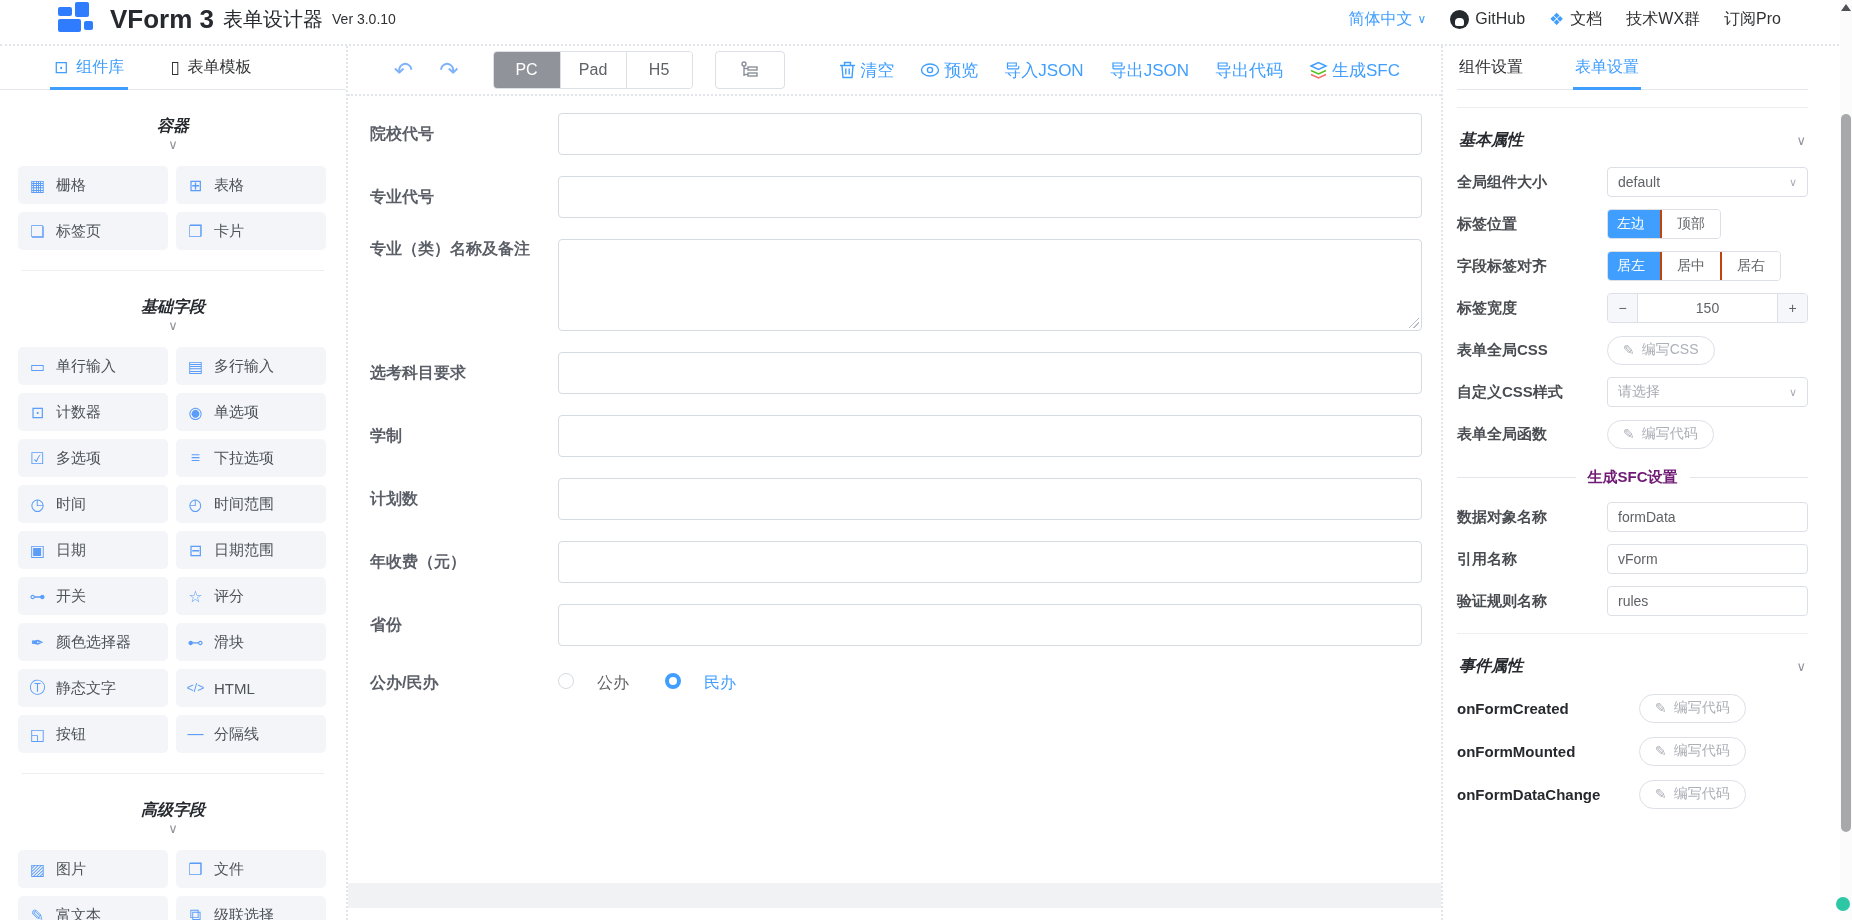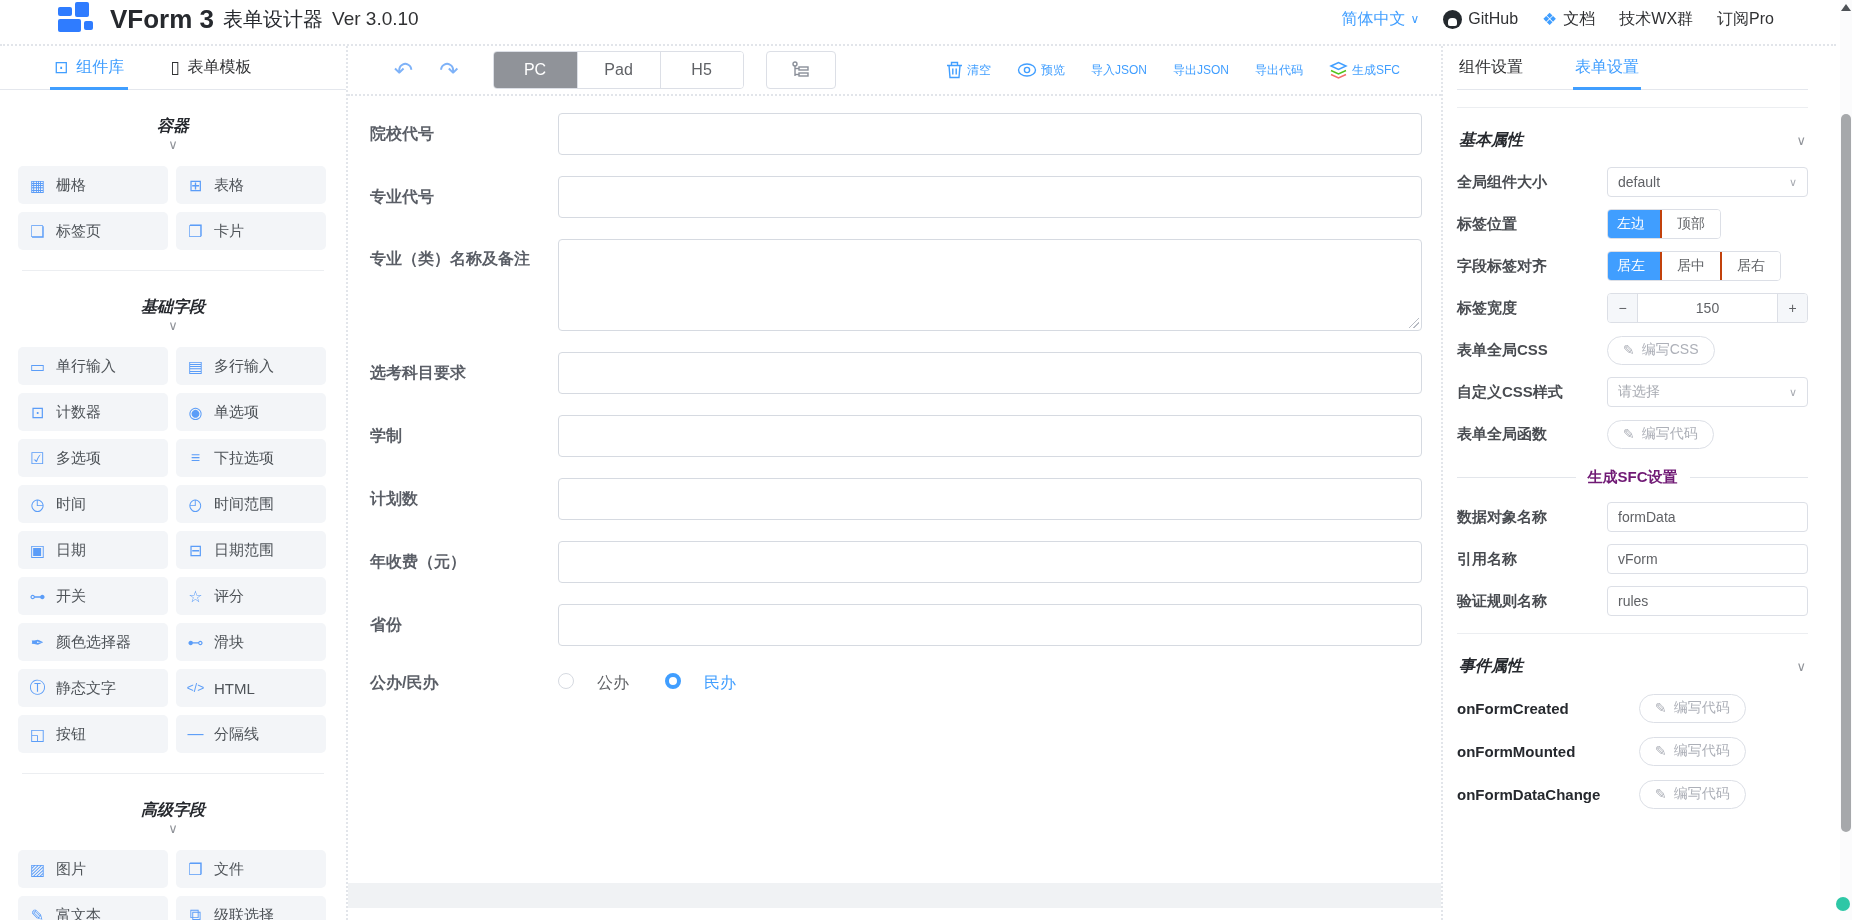--- a/index.html
+++ b/index.html
@@ -2,31 +2,31 @@
 <html><head>
 <meta charset="utf-8">
 <style>
   * { box-sizing: border-box; margin: 0; padding: 0; }
   html,body { width:1852px; height:920px; }
   body {
     font-family: "Liberation Sans", "DejaVu Sans", sans-serif;
     background:#fff; color:#303133; overflow:hidden; position:relative;
   }
   
-  .header { position:absolute; top:0; left:0; right:16px; height:46px;
+  .header { position:absolute; top:0; left:0; right:9px; height:46px;
     border-bottom:2px dotted #e2e5ea; display:flex; align-items:center; padding:0 62px 6px 58px; }
   .logo { position:relative; width:38px; height:34px; margin-right:14px; flex:0 0 auto; }
   .logo i { position:absolute; background:#2f7cff; border-radius:2px; }
   .logo .b1 { left:0; top:5px; width:14px; height:9px; }
   .logo .b2 { left:17px; top:0; width:14px; height:15px; }
   .logo .b3 { left:0; top:17px; width:23px; height:13px; }
   .logo .b4 { left:26px; top:19px; width:9px; height:9px; }
   .title-main { font-size:26px; font-weight:bold; color:#26292e; }
   .title-sub { font-size:20px; margin-left:9px; color:#26292e; }
-  .title-ver { font-size:19px; margin-left:9px; color:#303133; }
+  .title-ver { font-size:14px; margin-left:9px; color:#303133; }
   .header-right { margin-left:auto; display:flex; align-items:center; gap:24px; font-size:16px; color:#303133; }
   .lang { color:#409eff; display:flex; align-items:center; gap:5px; cursor:pointer; }
   .lang .caret { font-size:12px; }
   .hlink { display:flex; align-items:center; gap:6px; cursor:pointer; }
   .github-circle { width:19px; height:19px; border-radius:50%; background:#24292e; display:inline-block; position:relative; }
   .github-circle::after { content:""; position:absolute; left:5px; top:8px; width:9px; height:8px; background:#fff; border-radius:4px 4px 2px 2px; }
   .docs-glyph { color:#409eff; font-size:17px; }
   
   .sidebar { position:absolute; top:46px; left:0; width:348px; bottom:0;
     border-right:2px dotted #e2e5ea; background:#fff; }
@@ -44,37 +44,37 @@
     display:flex; align-items:center; gap:9px; padding:0 10px; font-size:15px; color:#4e5358; cursor:grab; }
   .w-icon { color:#5b9df8; font-size:16px; width:19px; text-align:center; flex:0 0 auto; }
   .sec-sep { border-top:1px solid #eceef1; margin:20px 4px 0; }
   
   .center { position:absolute; left:348px; top:46px; width:1093px; bottom:0; background:#fff; }
   .toolbar { height:50px; display:flex; align-items:center; padding:0 41px 0 46px;
     border-bottom:2px dotted #e2e5ea; }
   .undo-redo { display:flex; gap:26px; color:#7eb2f8; font-size:23px; }
   .undo-redo span { cursor:pointer; line-height:1; }
   .device-group { display:flex; height:38px; border:1px solid #dcdfe6; border-radius:4px; overflow:hidden; margin-left:34px; }
-  .device { width:83px; display:flex; align-items:center; justify-content:center;
+  .device { width:66px; display:flex; align-items:center; justify-content:center;
     font-size:16px; color:#606266; background:#fff; border-left:1px solid #dcdfe6; cursor:pointer; }
   .device:first-child { border-left:none; }
   .device.active { background:#909399; color:#fff; }
   .tree-btn { margin-left:22px; width:70px; height:38px; border:1px solid #dcdfe6; border-radius:4px;
     display:flex; align-items:center; justify-content:center; cursor:pointer; }
   .toolbar-actions { margin-left:auto; display:flex; align-items:center; gap:26px;
-    font-size:12px; color:#409eff; }
+    font-size:17px; color:#409eff; }
   .t-action { display:flex; align-items:center; gap:4px; cursor:pointer; }
   .canvas { position:absolute; top:50px; left:0; right:0; bottom:0; background:#fff; }
   .canvas-strip { position:absolute; left:0; right:0; bottom:12px; height:25px; background:#f0f2f4; }
   .form { padding:17px 19px 0 22px; }
   .frow { display:flex; align-items:center; margin-bottom:21px; }
   .flabel { flex:0 0 188px; font-size:16px; font-weight:600; color:#5a5e66; padding-right:10px; }
   .finput { flex:1; height:42px; border:1px solid #d6dae1; border-radius:4px; background:#fff; }
   .frow.ta { align-items:flex-start; }
-  .frow.ta .flabel { margin-top:10px; }
+  .frow.ta .flabel { }
   .ftextarea { flex:1; height:92px; border:1px solid #d6dae1; border-radius:4px; background:#fff; position:relative; }
   .ftextarea::after { content:""; position:absolute; right:2px; bottom:2px; width:11px; height:11px;
     background:linear-gradient(135deg, transparent 52%, #b8bcc4 52%, #b8bcc4 58%, transparent 58%, transparent 72%, #b8bcc4 72%, #b8bcc4 78%, transparent 78%); }
   .radio-row { margin-top:27px; }
   .radio-group { display:flex; gap:36px; }
   .radio { display:flex; align-items:flex-start; gap:23px; font-size:16px; color:#606266; cursor:pointer; }
   .radio .dot { width:16px; height:16px; border-radius:50%; border:1px solid #d6dae1; background:#fff; }
   .radio.checked .dot { border:4.5px solid #409eff; }
   .radio.checked .lbl { color:#409eff; }
   

